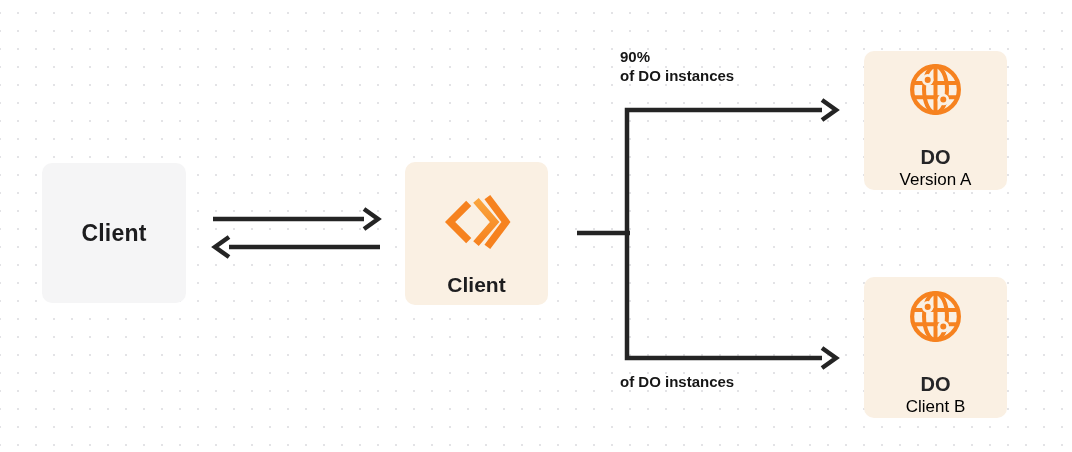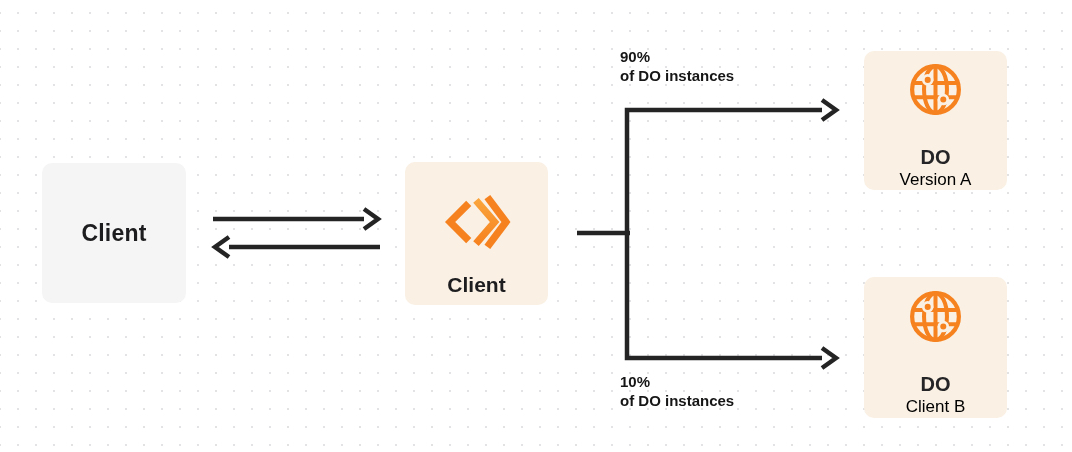--- a/index.html
+++ b/index.html
@@ -123,21 +123,20 @@
     </span>
     <span class="node-label">Client</span>
   </div>
 
   <div class="edge-label edge-label-top">
     <div>90%</div>
     <div>of DO instances</div>
   </div>
 
   <div class="edge-label edge-label-bottom">
-    <div>10%</div>
     <div>of DO instances</div>
   </div>
 
   <div class="node node-do node-do-a">
     <span>
       <svg width="55" height="55" viewBox="0 0 60 60" fill="none">
         <circle cx="30" cy="30" r="25.5" stroke="#F6821F" stroke-width="4.6"></circle>
         <line x1="30" y1="4.5" x2="30" y2="55.5" stroke="#F6821F" stroke-width="4.4"></line>
         <ellipse cx="30" cy="30" rx="12.5" ry="25.5" stroke="#F6821F" stroke-width="4.4"></ellipse>
         <line x1="6" y1="23" x2="54" y2="23" stroke="#F6821F" stroke-width="4.4"></line>

